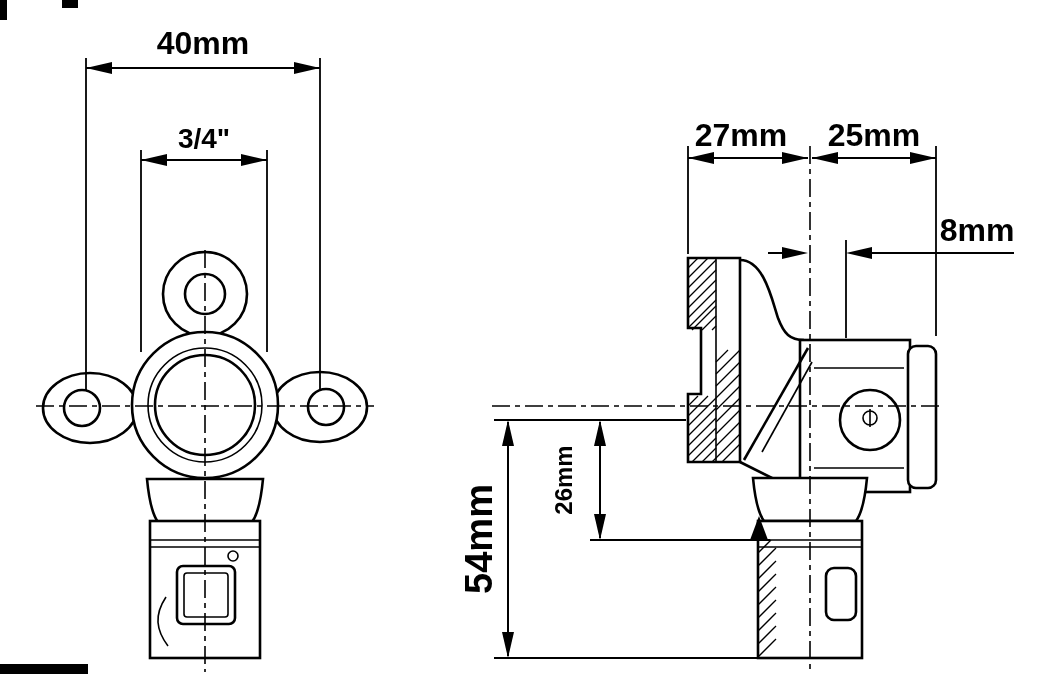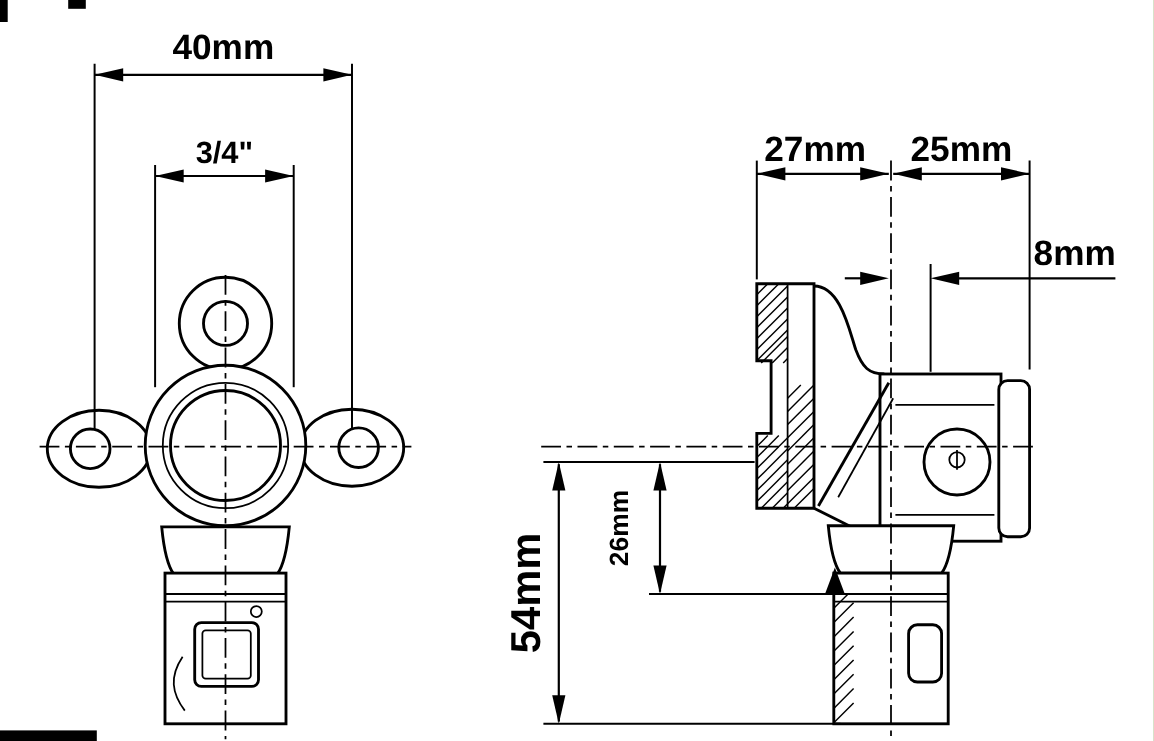--- a/index.html
+++ b/index.html
@@ -1,16 +1,16 @@
 <!DOCTYPE html>
 <html><head>
 <meta charset="utf-8">
 <style>
   html,body { margin:0; padding:0; background:#ffffff; }
-  .canvas { position:relative; width:1049px; height:674px; background:#4d7c0f; overflow:hidden; }
+  .canvas { position:relative; width:1049px; height:674px; background:#be185d; overflow:hidden; }
   svg { display:block; }
   .outline { fill:#ffffff; stroke:#000000; stroke-width:2.6; }
   .line    { stroke:#000000; stroke-width:2.6; fill:none; }
   .thin    { stroke:#000000; stroke-width:1.6; fill:none; }
   .dimline { stroke:#000000; stroke-width:2; fill:none; }
   .ext     { stroke:#000000; stroke-width:1.8; fill:none; }
   .cl      { stroke:#000000; stroke-width:1.6; fill:none; stroke-dasharray:18 5 5 5; }
   .arrow   { fill:#000000; stroke:none; }
   .hatch   { stroke:#000000; stroke-width:1.3; fill:none; }
   .mark    { fill:#000000; stroke:none; }

